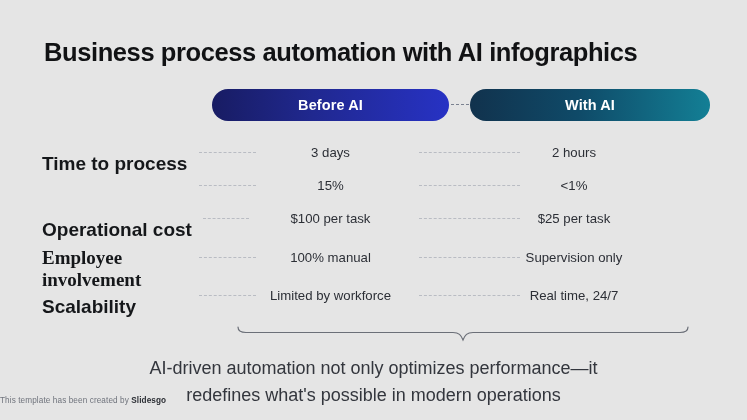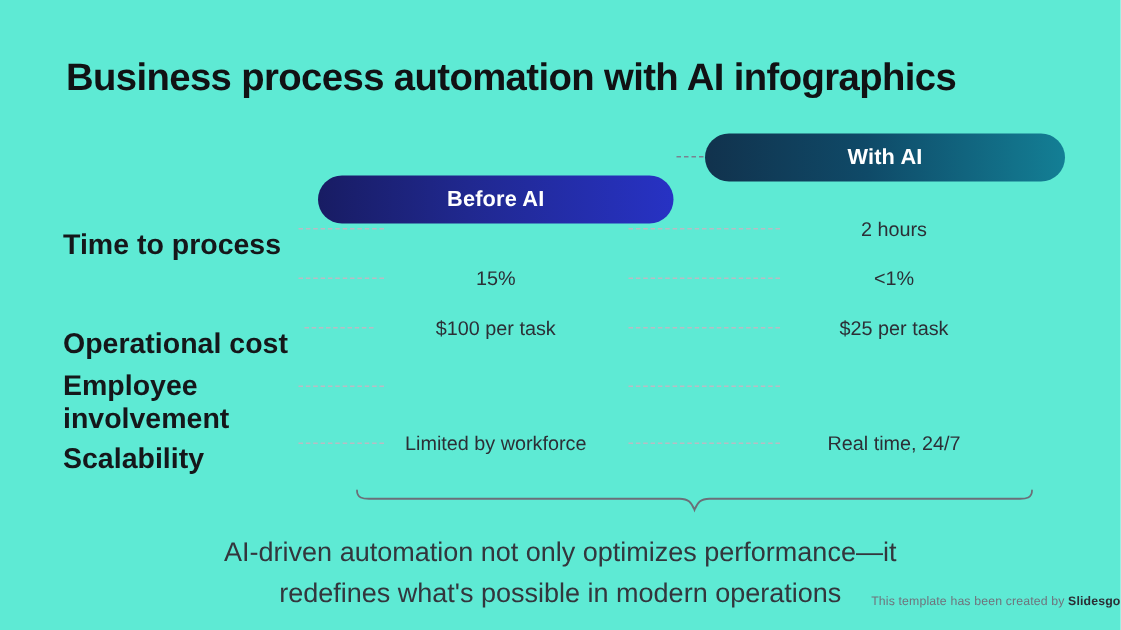--- a/index.html
+++ b/index.html
@@ -11,21 +11,21 @@
     height: 420px;
     background: #ffffff;
     font-family: "Liberation Sans", sans-serif;
     overflow: hidden;
     position: relative;
   }
 
   .slide {
     position: absolute;
     inset: 0;
-    background: #5eead4;
+    background: #e5e5e5;
   }
 
   
   .title {
     position: absolute;
     left: 44px;
     top: 38px;
     font-size: 25.5px;
     font-weight: 700;
     letter-spacing: -0.4px;
@@ -44,21 +44,20 @@
     font-weight: 700;
     letter-spacing: 0.1px;
     display: flex;
     align-items: center;
     justify-content: center;
   }
   .pill-before {
     left: 212px;
     width: 237px;
     background: linear-gradient(90deg, #181c63 0%, #20288f 42%, #2732c4 100%);
-    margin-top: 28px;
   }
   .pill-with {
     left: 470px;
     width: 240px;
     background: linear-gradient(90deg, #11324d 0%, #0f4a68 45%, #137f95 100%);
   }
 
   .pill-connector {
     position: absolute;
     top: 104px;
@@ -104,21 +103,21 @@
 
   .row-value {
     position: absolute;
     font-size: 13.2px;
     font-weight: 400;
     color: #2c2f36;
     text-align: center;
     white-space: nowrap;
   }
   .val-before { left: 212px; width: 237px; }
-  .val-with   { left: 476px; width: 240px; }
+  .val-with   { left: 454px; width: 240px; }
 
   
   .brace {
     position: absolute;
     left: 236px;
     top: 326px;
     width: 454px;
     height: 22px;
   }
   .brace svg { display: block; }
@@ -132,21 +131,21 @@
     font-size: 18px;
     line-height: 1.5;
     color: #33363d;
   }
 
   .credit {
     position: absolute;
     left: 0;
     top: 396px;
     width: 747px;
-    text-align: right;
+    text-align: left;
     font-size: 8.2px;
     color: #6f737c;
     letter-spacing: 0.1px;
   }
   .credit b { color: #2b2e34; font-weight: 700; }
 </style>
 </head>
 <body>
 
 <div class="slide">
@@ -161,43 +160,46 @@
 
   <div class="pill pill-with">
     <span>With AI</span>
   </div>
 
   <div class="rows">
 
     <div class="row">
       <div class="row-label">Time to process</div>
       <div class="dots dots-left"></div>
+      <div class="row-value val-before">3 days</div>
       <div class="dots dots-right"></div>
       <div class="row-value val-with">2 hours</div>
     </div>
 
     <div class="row">
       <div class="dots dots-left"></div>
       <div class="row-value val-before">15%</div>
       <div class="dots dots-right"></div>
       <div class="row-value val-with">&lt;1%</div>
     </div>
 
     <div class="row">
       <div class="row-label">Operational cost</div>
       <div class="dots dots-left" style="left:203px;width:46px;"></div>
       <div class="row-value val-before">$100 per task</div>
       <div class="dots dots-right"></div>
       <div class="row-value val-with">$25 per task</div>
     </div>
 
     <div class="row tall">
-      <div class="row-label" style="width:120px;">Employee involvement</div>
-      <div class="dots dots-left"></div>
-      <div class="dots dots-right"></div>
+      <div class="row-label" style="width:120px;font-family:Liberation Serif, serif;">Employee involvement</div>
+      <div class="dots dots-left"></div>
+      <div class="row-value val-before">100% manual</div>
+      <div class="dots dots-right"></div>
+      <div class="row-value val-with">Supervision only</div>
     </div>
 
     <div class="row">
       <div class="row-label">Scalability</div>
       <div class="dots dots-left"></div>
       <div class="row-value val-before">Limited by workforce</div>
       <div class="dots dots-right"></div>
       <div class="row-value val-with">Real time, 24/7</div>
     </div>
 

